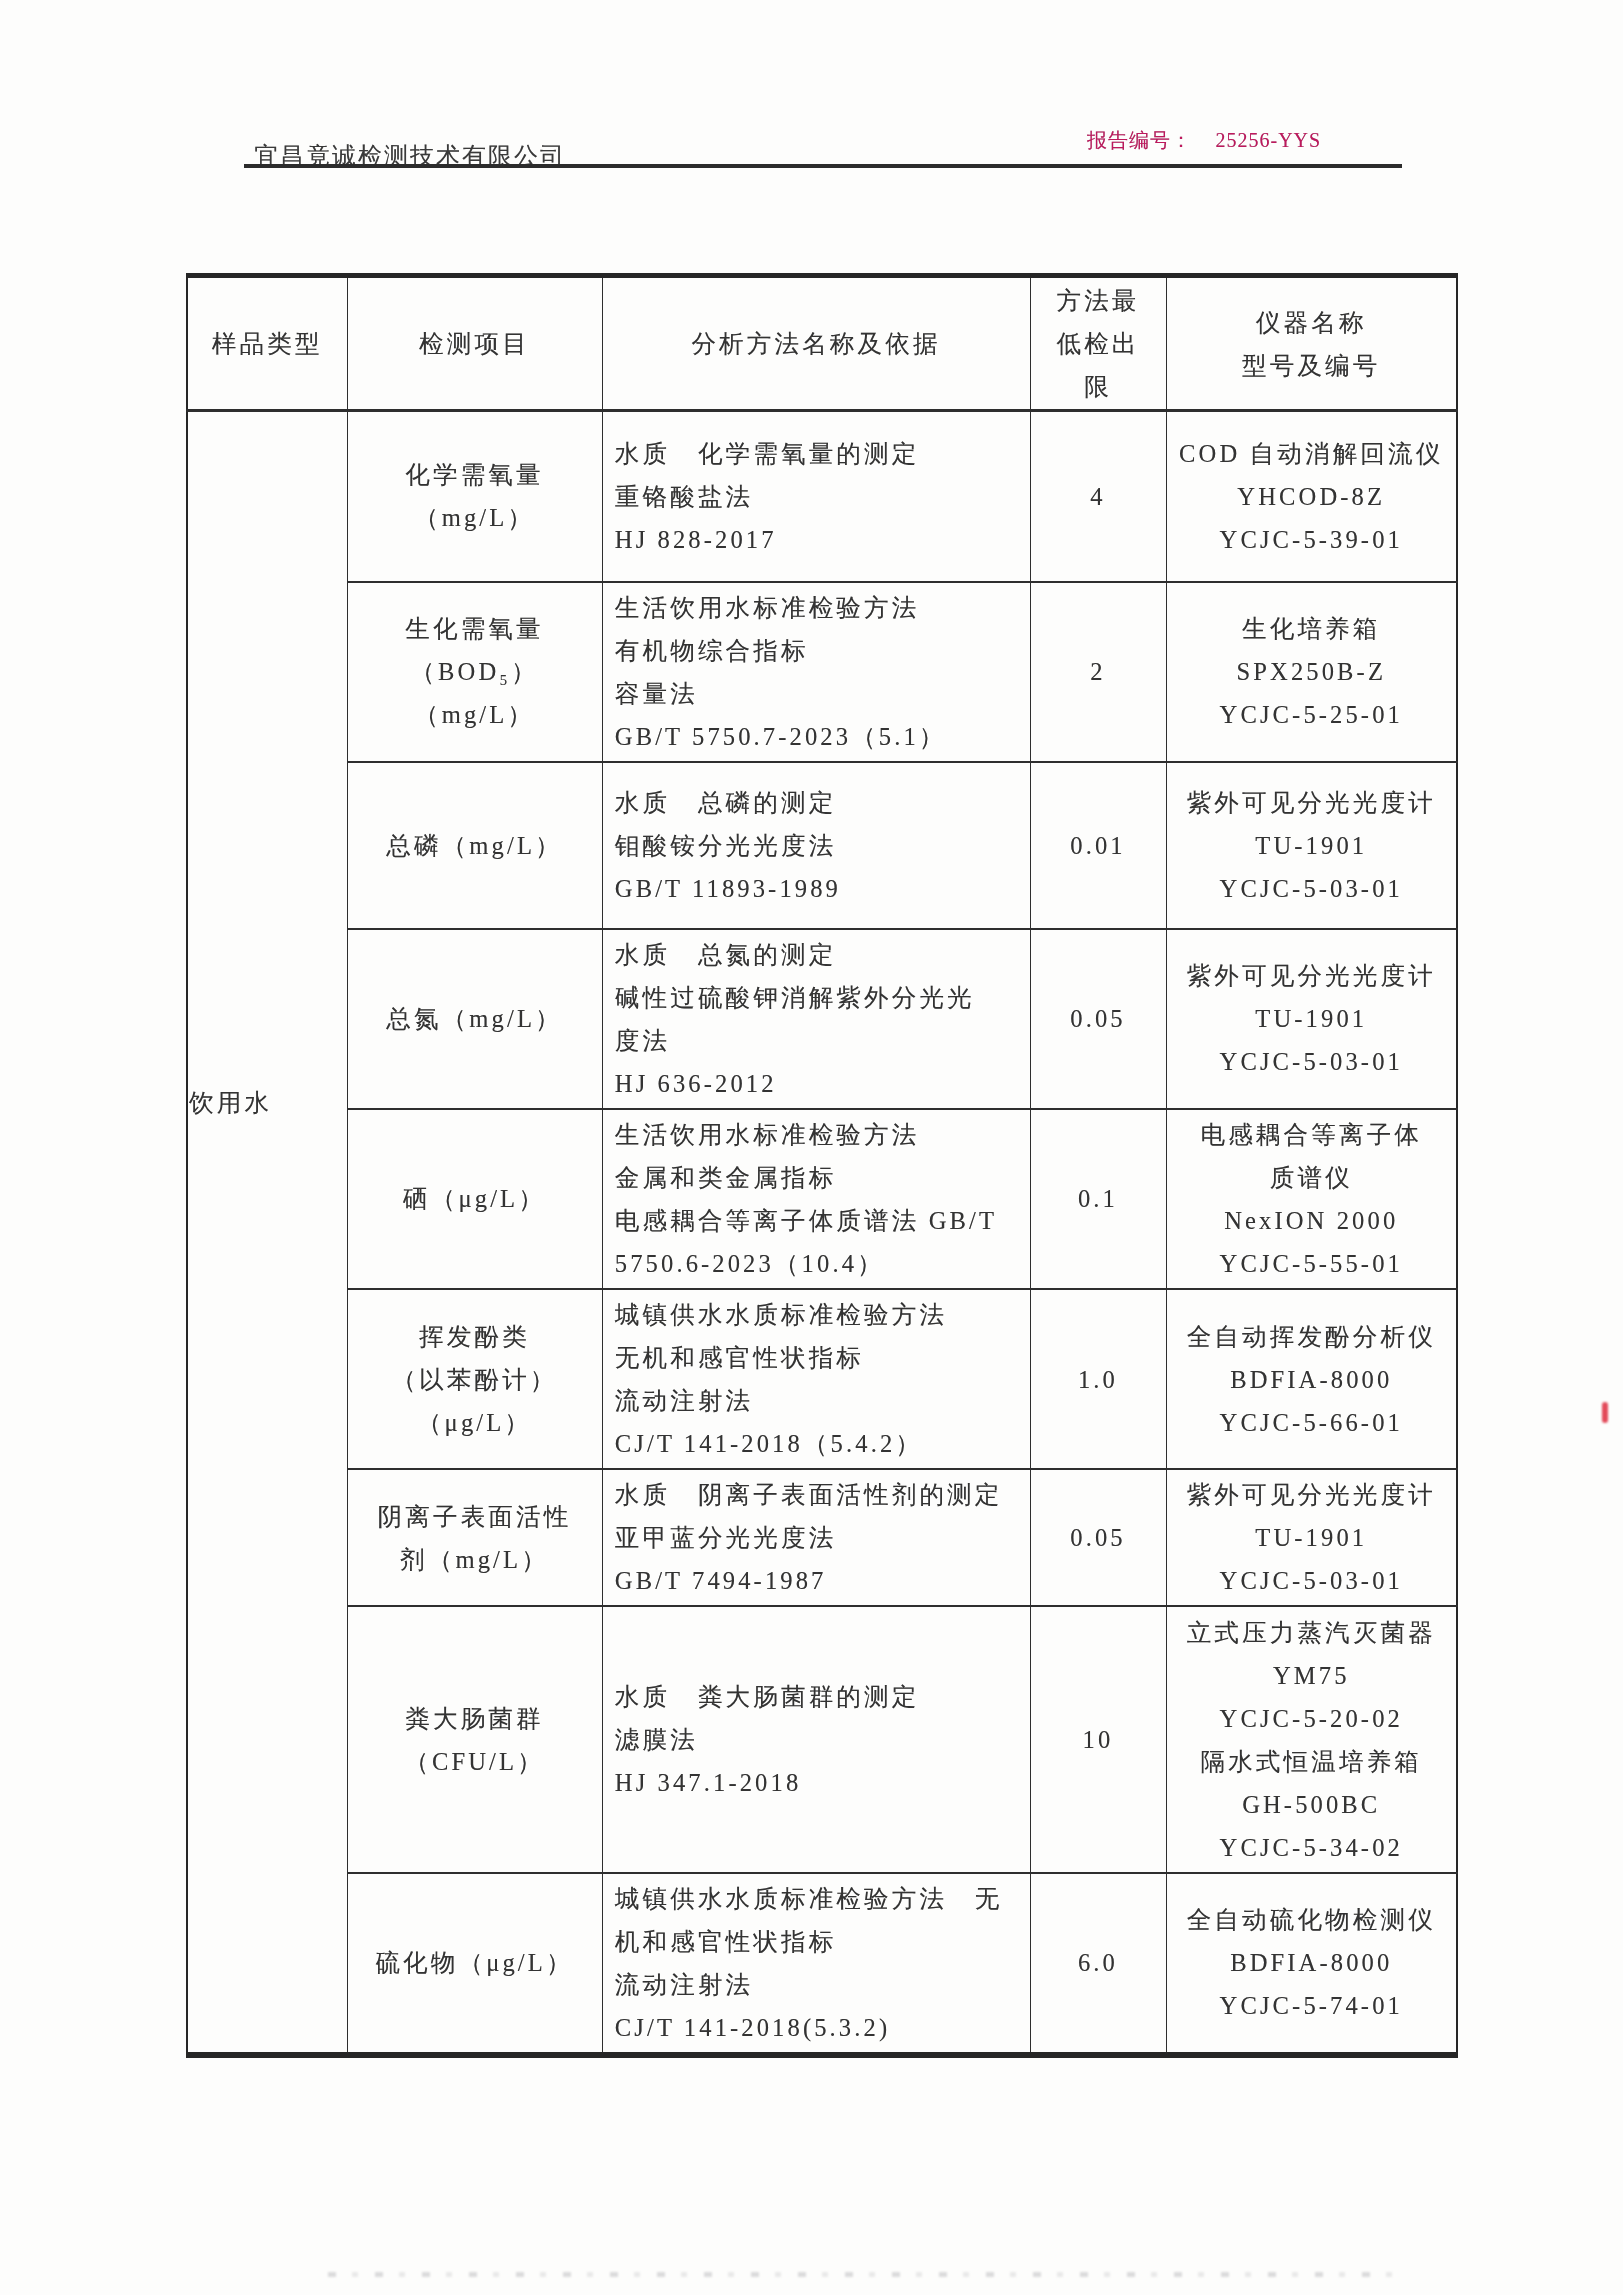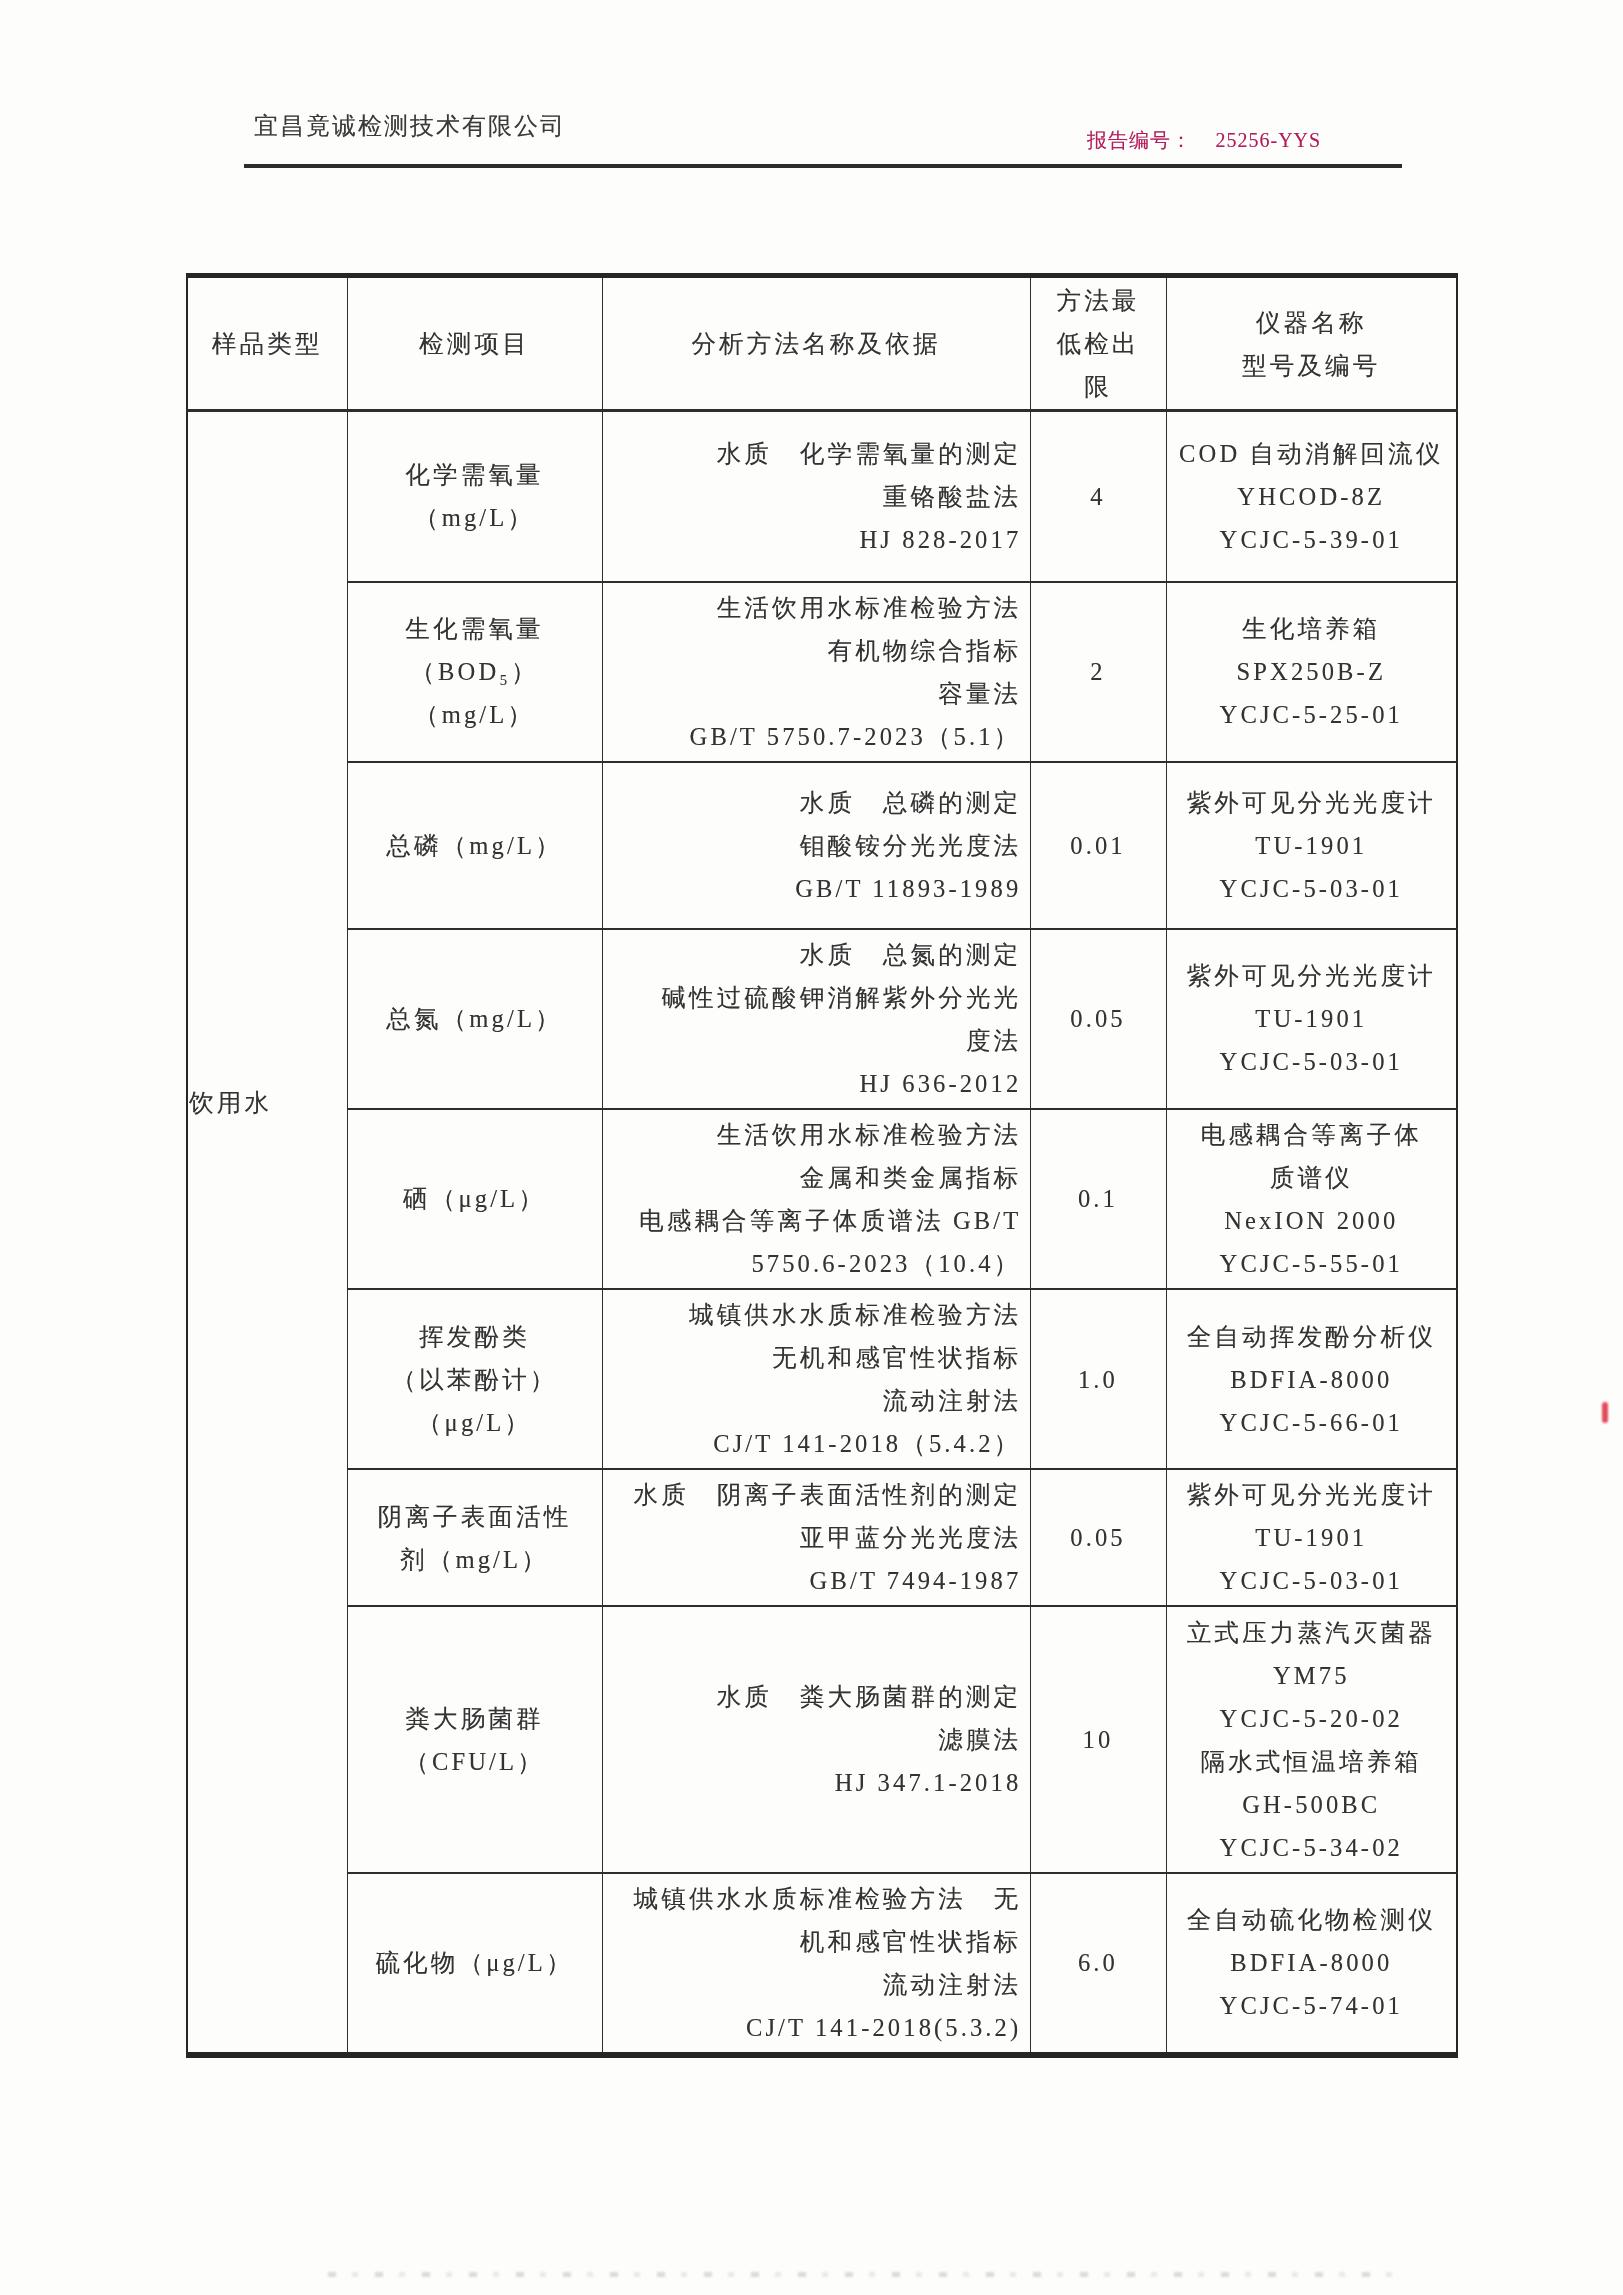--- a/index.html
+++ b/index.html
@@ -10,21 +10,21 @@
     background: #fdfdfc;
     font-family: "Liberation Serif", "DejaVu Serif", serif;
     color: #343434;
     overflow: hidden;
     text-shadow: 0 0 0.5px rgba(40,40,40,0.35);
   }
 
   
   .doc-company {
     position: absolute;
-    left: 254px; top: 110px;
+    left: 254px; top: 140px;
     font-size: 24px;
     letter-spacing: 2px;
     white-space: nowrap;
     color: #3a3a3a;
   }
   .doc-report {
     position: absolute;
     left: 1087px; top: 127px;
     font-size: 20px;
     letter-spacing: 1px;
@@ -55,21 +55,21 @@
   .report-table th, .report-table td {
     border: 1.5px solid #2e2e2e;
     border-bottom-width: 2.6px;
     vertical-align: middle;
     font-weight: normal;
     white-space: pre-line;
     overflow: hidden;
   }
   .report-table thead th { border-bottom-width: 3.6px; text-align: center; }
   .c-center { text-align: center; padding: 3.1px 4.1px; }
-  .c-method { text-align: right; padding: 3.1px 8.2px 3.1px 12.3px; }
+  .c-method { text-align: left; padding: 3.1px 8.2px 3.1px 12.3px; }
   .c-inst   { text-align: center; padding: 3.1px 5.1px; }
   td.sample-type-cell { text-align: left; }
   .sample-type-inner { position: relative; top: -129px; }
 
   
   .page-footer {
     position: absolute;
     left: 0; top: 2124px;
     width: 100%;
     text-align: center;

